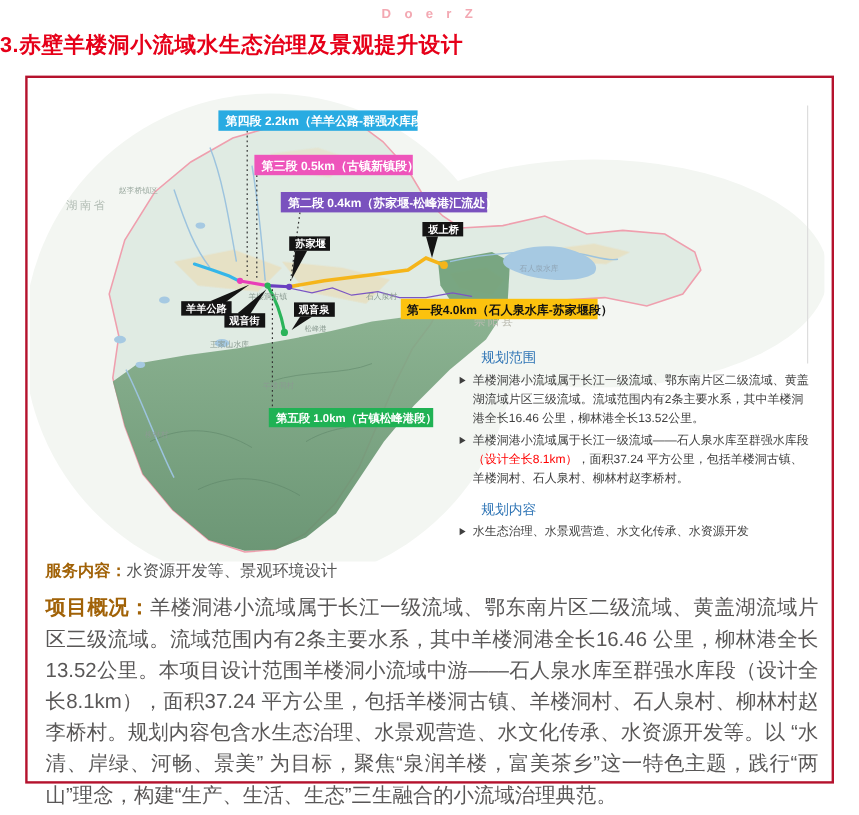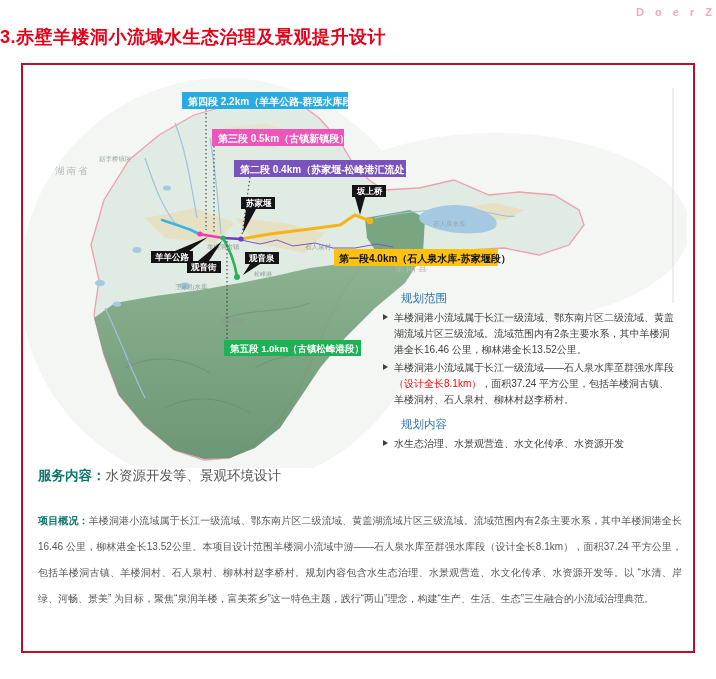--- a/index.html
+++ b/index.html
@@ -1,35 +1,35 @@
 <!DOCTYPE html>
 <html><head>
 <meta charset="utf-8">
 <style>
   html,body{margin:0;padding:0;background:#fff;}
   .page{position:relative;width:716px;height:679px;background:#fff;overflow:hidden;
         font-family:"Liberation Sans", sans-serif;}
-  .watermark{position:absolute;top:6px;left:0;right:0;text-align:right;
+  .watermark{position:absolute;top:6px;left:0;right:0;text-align:center;
         font-size:11px;font-weight:bold;color:#f3a8b2;letter-spacing:4px;}
   .title{position:absolute;top:25px;left:0;right:0;text-align:left;
         font-size:18px;font-weight:bold;color:#e60019;letter-spacing:0.5px;}
   .frame{position:absolute;left:21px;top:63px;width:670px;height:586px;
         border:2px solid #b5122d;background:#fff;}
   .map-svg{position:absolute;left:2px;top:3px;}
   .plan{position:absolute;left:352px;top:226px;width:304px;z-index:5;}
   .plan-heading{font-size:11.5px;font-weight:normal;color:#2e74b5;margin:0 0 4px 26px;}
   .plan-heading.second{margin-top:9px;}
   .bullet{display:flex;font-size:10px;color:#404040;line-height:1.58;margin:0 0 3px 8px;}
   .tri{flex:0 0 auto;width:0;height:0;border-left:5px solid #3f3f3f;
        border-top:3px solid transparent;border-bottom:3px solid transparent;margin:4px 6px 0 0;}
   .red-inline{color:#ff0000;font-weight:normal;}
   .summary{position:absolute;left:15px;top:402px;width:644px;z-index:5;}
   .service{font-size:13.5px;color:#555;}
-  .lead{font-weight:bold;color:#0f766e;}
-  .overview{margin-top:23px;font-size:10px;line-height:26px;color:#595757;text-align:justify;}
+  .lead{font-weight:bold;color:#a16207;}
+  .overview{margin-top:9px;font-size:17px;line-height:26px;color:#595757;text-align:justify;}
   svg text{font-family:"Liberation Sans", sans-serif;}
   .seg-label{font-size:10px;font-weight:bold;fill:#ffffff;}
   .seg-label.dark{fill:#111111;}
   .tag-label{font-size:8.5px;font-weight:bold;fill:#ffffff;}
   .place{fill:#8a9b91;font-size:6.5px;}
   .province{fill:#b3bdb5;font-size:9.5px;letter-spacing:2px;}
   .county{fill:#bcbcb2;font-size:9.5px;letter-spacing:2px;}
   .town{fill:#9daba2;font-size:6.5px;}
   .lakename{fill:#90a5b6;font-size:6.5px;}
 </style>

